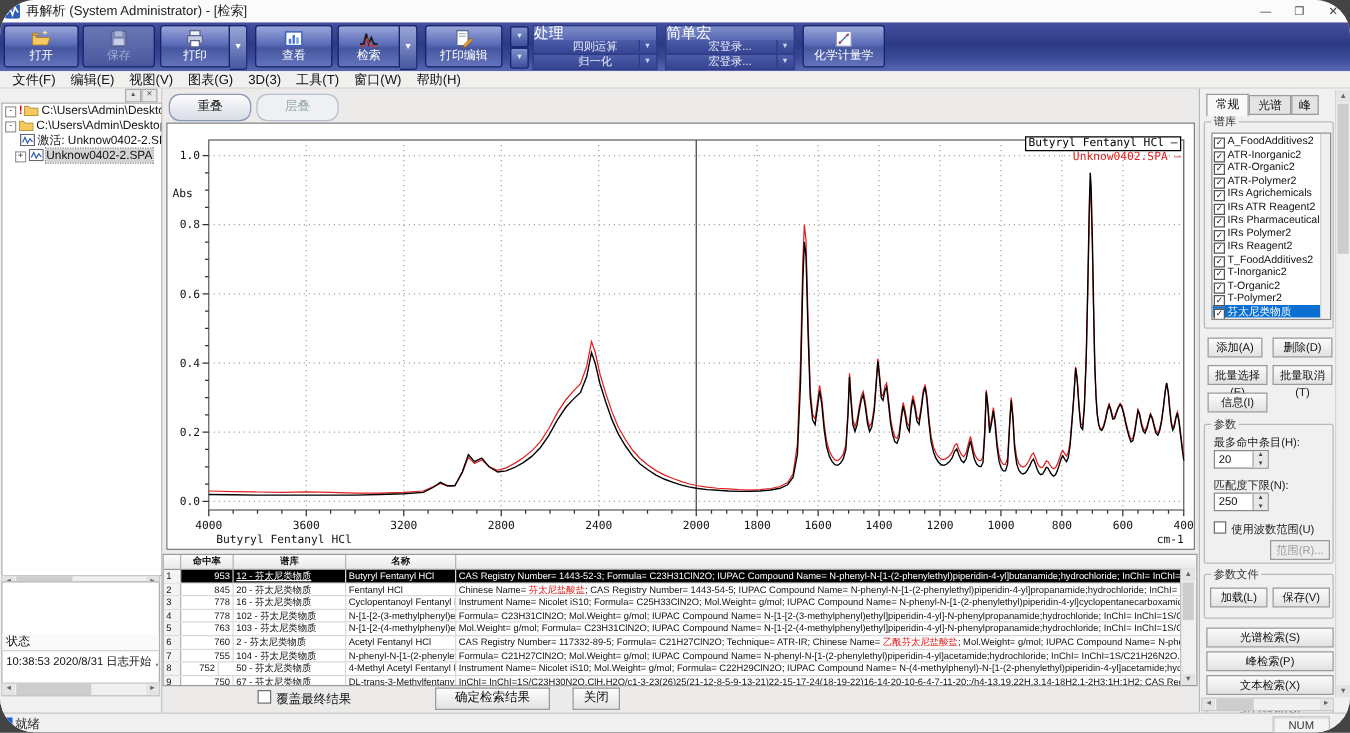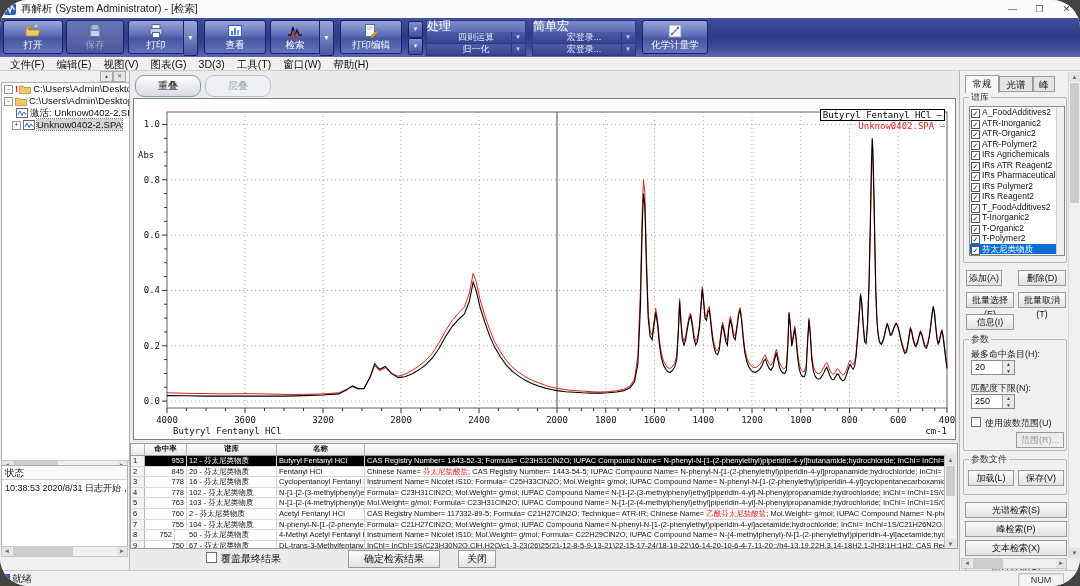--- a/index.html
+++ b/index.html
@@ -43,21 +43,21 @@
   #tree{position:absolute;left:1px;top:11px;width:127px;height:377px;background:#fff;border:1px solid #b0b0b0;overflow:hidden;font-size:9.5px;}
   .titem{position:relative;height:12px;line-height:12px;white-space:nowrap;cursor:pointer;}
   .texp{display:inline-block;width:7px;height:7px;border:1px solid #999;background:#fff;font-size:7px;line-height:6px;text-align:center;vertical-align:1px;margin:0 2px;color:#333;}
   .talert{color:#e00;font-weight:bold;margin-right:1px;}
   .ticon{display:inline-block;vertical-align:-2px;margin-right:2px;}
   .tsel{background:#d4d4d4;outline:1px dotted #808080;}
   .hscroll{position:absolute;height:11px;background:#f0f0f0;border:1px solid #c8c8c8;box-sizing:border-box;}
   .hscroll .arr{position:absolute;top:0;width:10px;height:9px;background:#e4e4e4;color:#666;font-size:6px;line-height:9px;text-align:center;cursor:pointer;}
   .hscroll .thumb{position:absolute;top:0;height:9px;background:#cdcdcd;cursor:pointer;}
   #statuspanel{position:absolute;left:1px;top:394px;width:127px;height:92px;background:#fff;border:1px solid #b0b0b0;box-sizing:border-box;}
-  #statuspanel .sphead{height:13px;line-height:13px;padding-left:3px;font-size:9.5px;border-bottom:1px solid #d0d0d0;background:#fafafa;}
+  #statuspanel .sphead{height:13px;line-height:13px;padding-left:3px;font-size:9.5px;border-bottom:1px solid #d0d0d0;background:#fafafa;margin-top:41px;}
   #statuspanel .splog{padding:2px 3px;font-size:9px;white-space:nowrap;}
   #statusbar-left-scroll{left:1px;top:475px;width:127px;}
   
   #mainarea{position:absolute;left:130px;top:71px;width:829px;height:499px;background:#eceaе9;background:#ecebea;}
   .viewbtn{position:absolute;top:4px;width:64px;height:20px;border:1px solid #8a97b8;border-radius:9px;
     background:linear-gradient(#fdfdfd,#d8dce6);font-size:10px;text-align:center;line-height:19px;cursor:pointer;color:#222;}
   .viewbtn.disabled{color:#9aa;border-color:#b8c0d0;background:#eef0f4;cursor:default;}
   #chartbox{position:absolute;left:3px;top:27px;width:823px;height:342px;background:#fff;border:1px solid #808080;box-sizing:border-box;}
   #legend{position:absolute;right:10px;top:11px;text-align:right;font-family:"DejaVu Sans Mono",monospace;font-size:9px;line-height:10px;}
   #legend .l1{border:1px solid #000;padding:0 2px;background:#fff;color:#000;}
@@ -382,21 +382,21 @@
     <div id="rtable">
         <div class="trow thead">
           <span class="tcell " style="left: 0px; width: 14px;"></span>
           <span class="tcell " style="left: 14px; width: 42px;">命中率</span>
           <span class="tcell " style="left: 56px; width: 90px;">谱库</span>
           <span class="tcell " style="left: 146px; width: 88px;">名称</span>
         </div>
         <div class="trow sel">
           <span class="tcell rownum" style="left: 0px; width: 14px;">1</span>
           <span class="tcell dcell" style="left: 14px; width: 42px; text-align: right;">953</span>
-          <span class="tcell dcell" style="left: 56px; width: 90px;">12 - 芬太尼类物质</span>
+          <span class="tcell dcell" style="left: 56px; width: 90px; text-decoration: underline;">12 - 芬太尼类物质</span>
           <span class="tcell dcell" style="left: 146px; width: 88px;">Butyryl Fentanyl HCl</span>
           <span class="tcell dcell" style="left: 234px; width: 580px;"><span>CAS Registry Number= 1443-52-3; Formula= C23H31ClN2O; IUPAC Compound Name= N-phenyl-N-[1-(2-phenylethyl)piperidin-4-yl]butanamide;hydrochloride; InChI= InChI=1S/C23H30N2O.ClH/c1-2-9-23(26)25(21-12-7-</span></span>
         </div>
         <div class="trow">
           <span class="tcell rownum" style="left: 0px; width: 14px;">2</span>
           <span class="tcell dcell" style="left: 14px; width: 42px; text-align: right;">845</span>
           <span class="tcell dcell" style="left: 56px; width: 90px;">20 - 芬太尼类物质</span>
           <span class="tcell dcell" style="left: 146px; width: 88px;">Fentanyl HCl</span>
           <span class="tcell dcell" style="left: 234px; width: 580px;"><span>Chinese Name= </span><span class="redseg">芬太尼盐酸盐</span><span>; CAS Registry Number= 1443-54-5; IUPAC Compound Name= N-phenyl-N-[1-(2-phenylethyl)piperidin-4-yl]propanamide;hydrochloride; InChI= InChI=1S/C22H28N2O.ClH/c1-2-22(25)24(2</span></span>
         </div>
@@ -484,21 +484,21 @@
           <div class="litem"><span class="cb">✓</span><span>IRs Reagent2</span></div>
           <div class="litem"><span class="cb">✓</span><span>T_FoodAdditives2</span></div>
           <div class="litem"><span class="cb">✓</span><span>T-Inorganic2</span></div>
           <div class="litem"><span class="cb">✓</span><span>T-Organic2</span></div>
           <div class="litem"><span class="cb">✓</span><span>T-Polymer2</span></div>
           <div class="litem sel"><span class="cb">✓</span><span>芬太尼类物质</span></div>
           <div class="lscroll"></div>
         </div>
     </div>
 
-    <div class="rbtn" style="left:6px;top:199px;width:36px">添加(A)</div>
+    <div class="rbtn" style="left:6px;top:199px;width:44px">添加(A)</div>
     <div class="rbtn" style="left:58px;top:199px;width:48px">删除(D)</div>
     <div class="rbtn" style="left:6px;top:221px;width:48px">批量选择(E)</div>
     <div class="rbtn" style="left:58px;top:221px;width:48px">批量取消(T)</div>
     <div class="rbtn" style="left:6px;top:243px;width:48px">信息(I)</div>
 
     <div class="grp" style="left:3px;top:268px;width:104px;height:112px">
       <span class="glab">参数</span>
       <span class="flabel" style="left:7px;top:8px">最多命中条目(H):</span>
       <span class="spin" style="left:7px;top:20px">
         <span>20</span>

